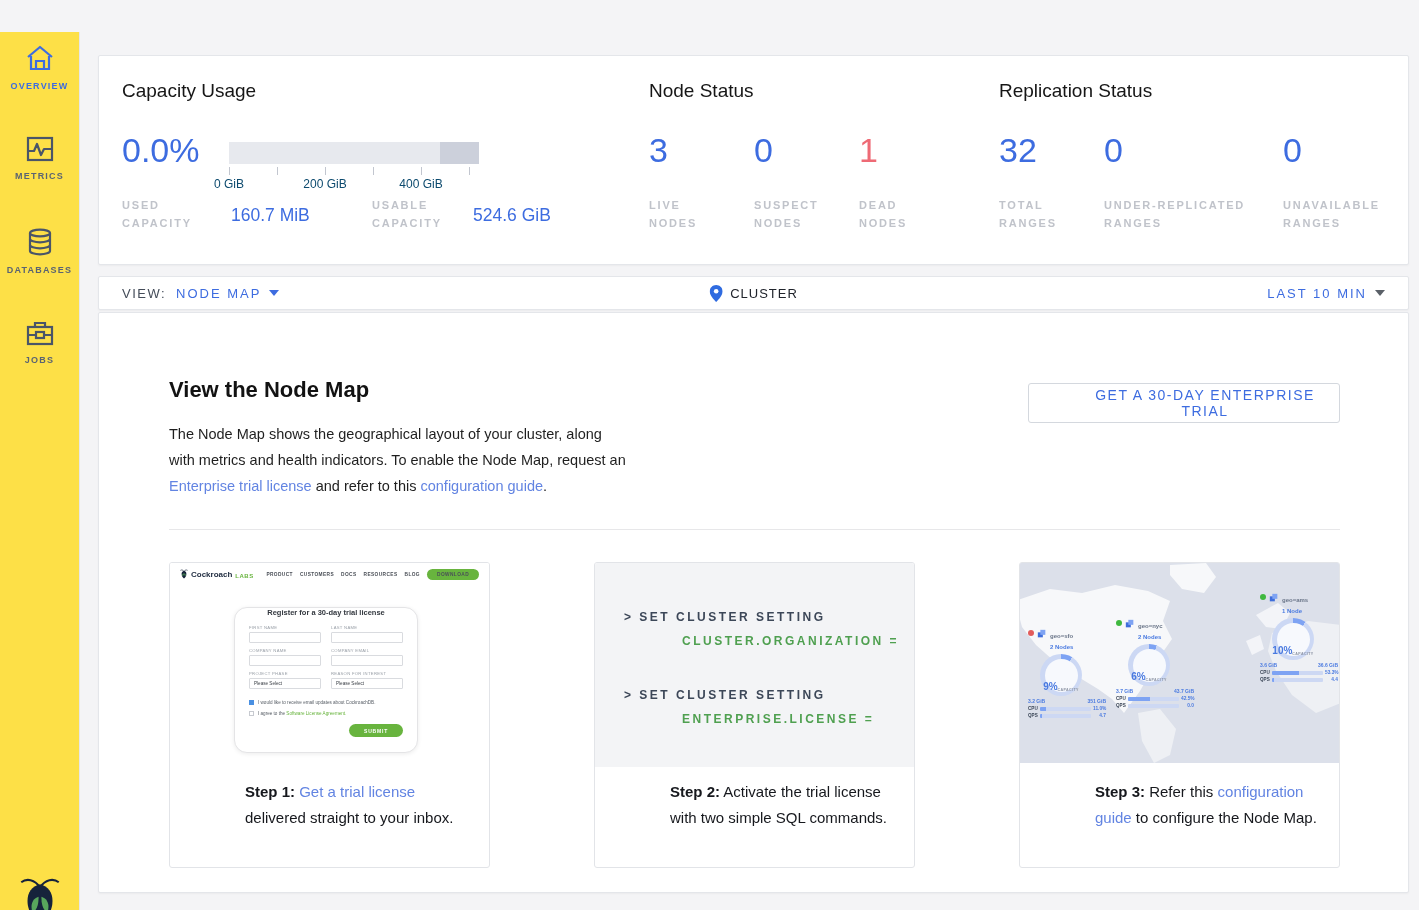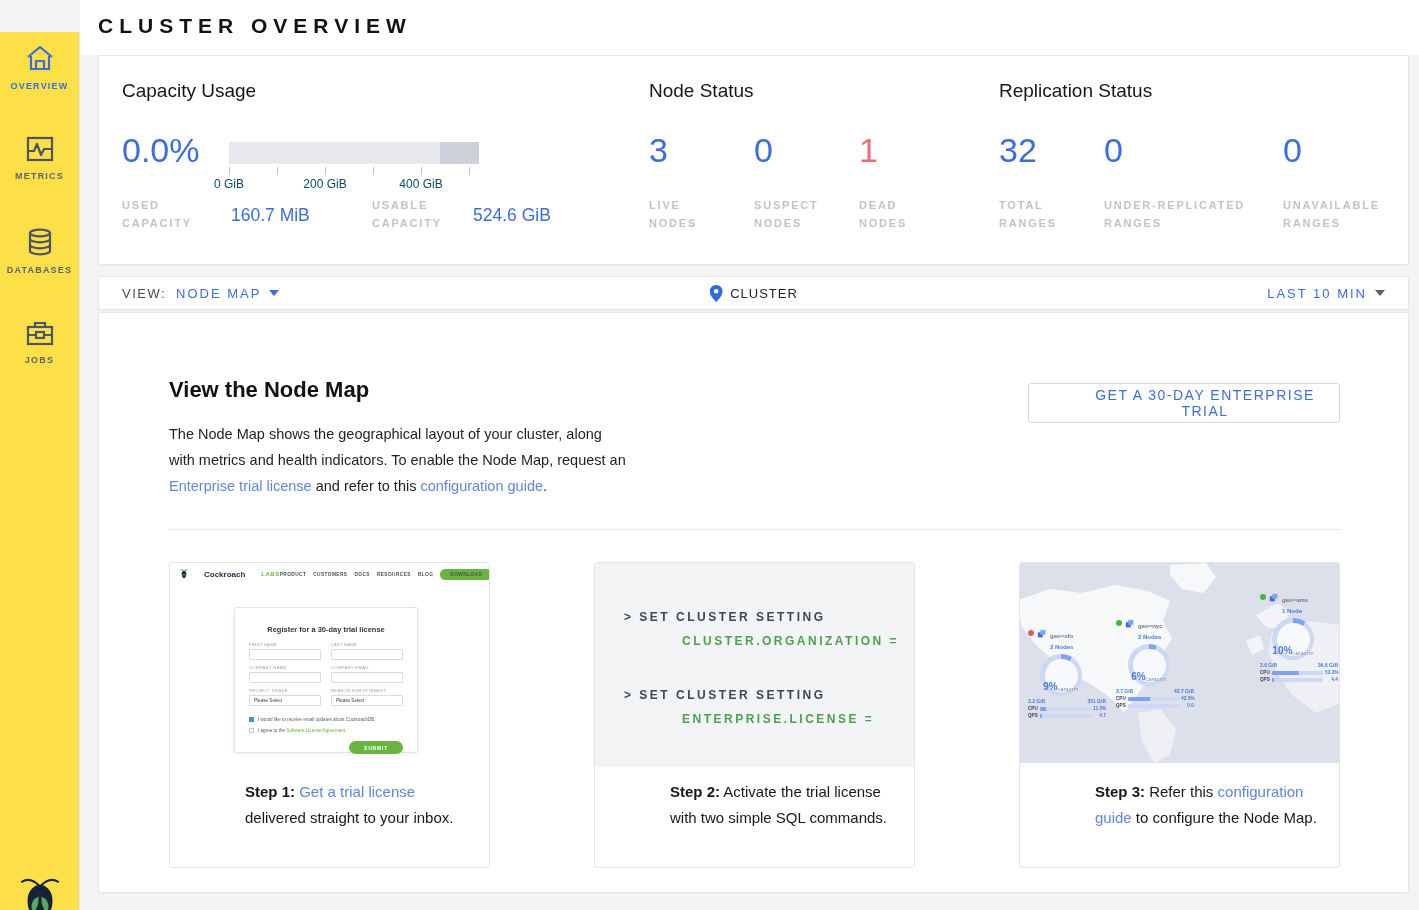--- a/index.html
+++ b/index.html
@@ -67,30 +67,30 @@
   .card { position:absolute; top:249px; width:321px; height:306px; background:#fff;
           border:1px solid #e2e4e8; border-radius:3px; overflow:hidden; }
   .card1 { left:70px; } .card2 { left:495px; } .card3 { left:920px; }
   .caption { position:absolute; left:28px; right:18px; top:216px; font-size:15px;
              line-height:26px; color:#16181d;margin-left:47px; }
   .caption b { font-weight:700; }
 
   
   .minisite { position:absolute; inset:0 0 auto 0; height:228px; background:#fff; }
   .ms-header { display:flex; align-items:center; height:22px; padding:0 10px; }
-  .ms-logo { display:flex; align-items:center; gap:16px; }
+  .ms-logo { display:flex; align-items:flex-end; gap:3px; }
   .ms-logo-text { font-size:8px; font-weight:700; color:#1d2a3e; }
   .ms-logo-suffix { font-size:6px; font-weight:700; color:#68b43e; letter-spacing:0.5px; }
   .ms-nav { margin-left:auto; display:flex; align-items:center; gap:7px; }
   .ms-nav span { font-size:4.8px; font-weight:700; letter-spacing:0.4px; color:#4a4f57; }
   .ms-download { background:#68b43e; color:#fff; font-size:4.8px; font-weight:700; letter-spacing:0.5px;
                  border-radius:6px; padding:3px 10px; }
   .ms-form { position:absolute; left:64px; top:44px; width:184px; height:146px; background:#fff;
-             border:1px solid #e4e4e6; border-radius:2px; box-shadow:0 1px 4px rgba(0,0,0,0.08);
-             padding:17px 14px 0 14px; }
+             border:1px solid #e4e4e6; border-radius:13px; box-shadow:0 1px 4px rgba(0,0,0,0.08);
+             padding:0 14px 0 14px; }
   .ms-form-title { text-align:center; font-size:7.5px; font-weight:700; color:#33383f; margin-bottom:8px; }
   .ms-grid { display:flex; flex-wrap:wrap; justify-content:space-between; }
   .ms-field { width:72px; margin-bottom:5px; }
   .ms-field-label { font-size:4.2px; letter-spacing:0.3px; color:#9aa0a8; margin-bottom:2px; }
   .ms-input { height:11px; border:1px solid #d9dbdf; border-radius:1px; background:#fff;
               font-size:4.6px; color:#3a3f46; line-height:10px; padding-left:4px; }
   .ms-check { display:flex; align-items:center; gap:4px; margin-top:6px; }
   .ms-box { width:5px; height:5px; border:1px solid #c7cad0; background:#fff; flex:none; }
   .ms-box.checked { background:#4a90e2; border-color:#4a90e2; }
   .ms-check span { font-size:4.6px; color:#5a6068; }
@@ -172,23 +172,20 @@
       <svg width="42" height="50" viewBox="0 0 40 48">
         <path d="M20 11 C 15 3 7 2 2 6" fill="none" stroke="#16233b" stroke-width="2"></path>
         <path d="M20 11 C 25 3 33 2 38 6" fill="none" stroke="#16233b" stroke-width="2"></path>
         <path d="M20 8 C 28 10 32 16 32 24 C 32 34 26 42 20 47 C 14 42 8 34 8 24 C 8 16 12 10 20 8 Z" fill="#16233b"></path>
         <path d="M18.6 20 C 12.5 22 10.5 28 12.8 35 C 16.5 33.5 18.6 28 18.6 21.5 Z" fill="#58a65c"></path>
         <path d="M21.4 20 C 27.5 22 29.5 28 27.2 35 C 23.5 33.5 21.4 28 21.4 21.5 Z" fill="#58a65c"></path>
       </svg>
     </div>
   </aside>
 
-  <div class="title-strip">
-    <h1 class="page-title">CLUSTER OVERVIEW</h1>
-  </div>
 
   <section class="stats-panel panel">
 
     <div class="stat-title" style="left:23px">Capacity Usage</div>
     <div class="big-num" style="left:23px">0.0%</div>
     <div class="gauge">
       <div class="gauge-dark"></div>
     </div>
     <div class="gauge-ticks">
       <i class="gtick" style="left:0%"></i>

